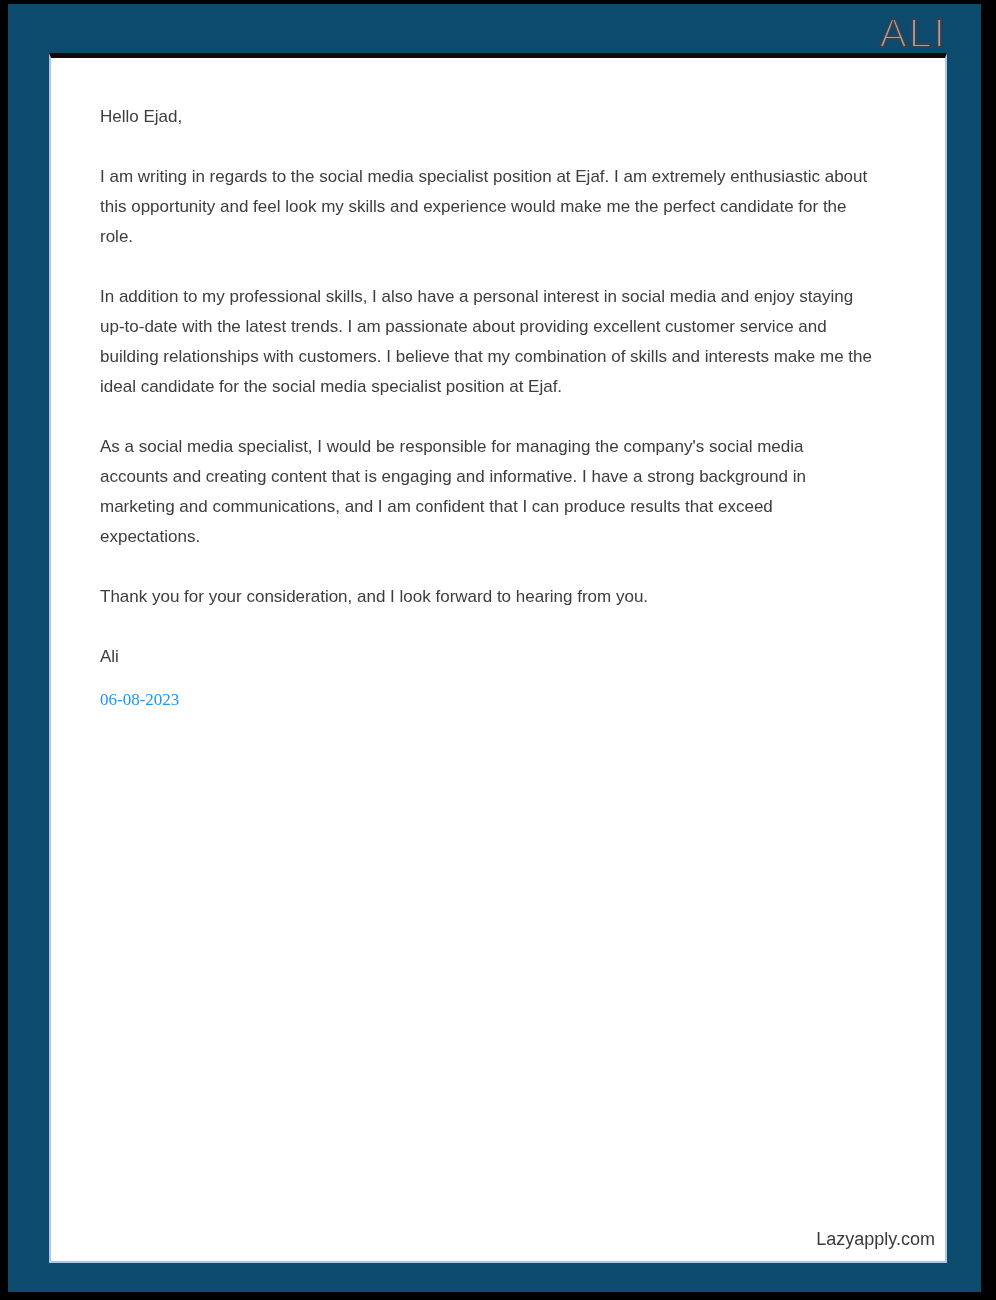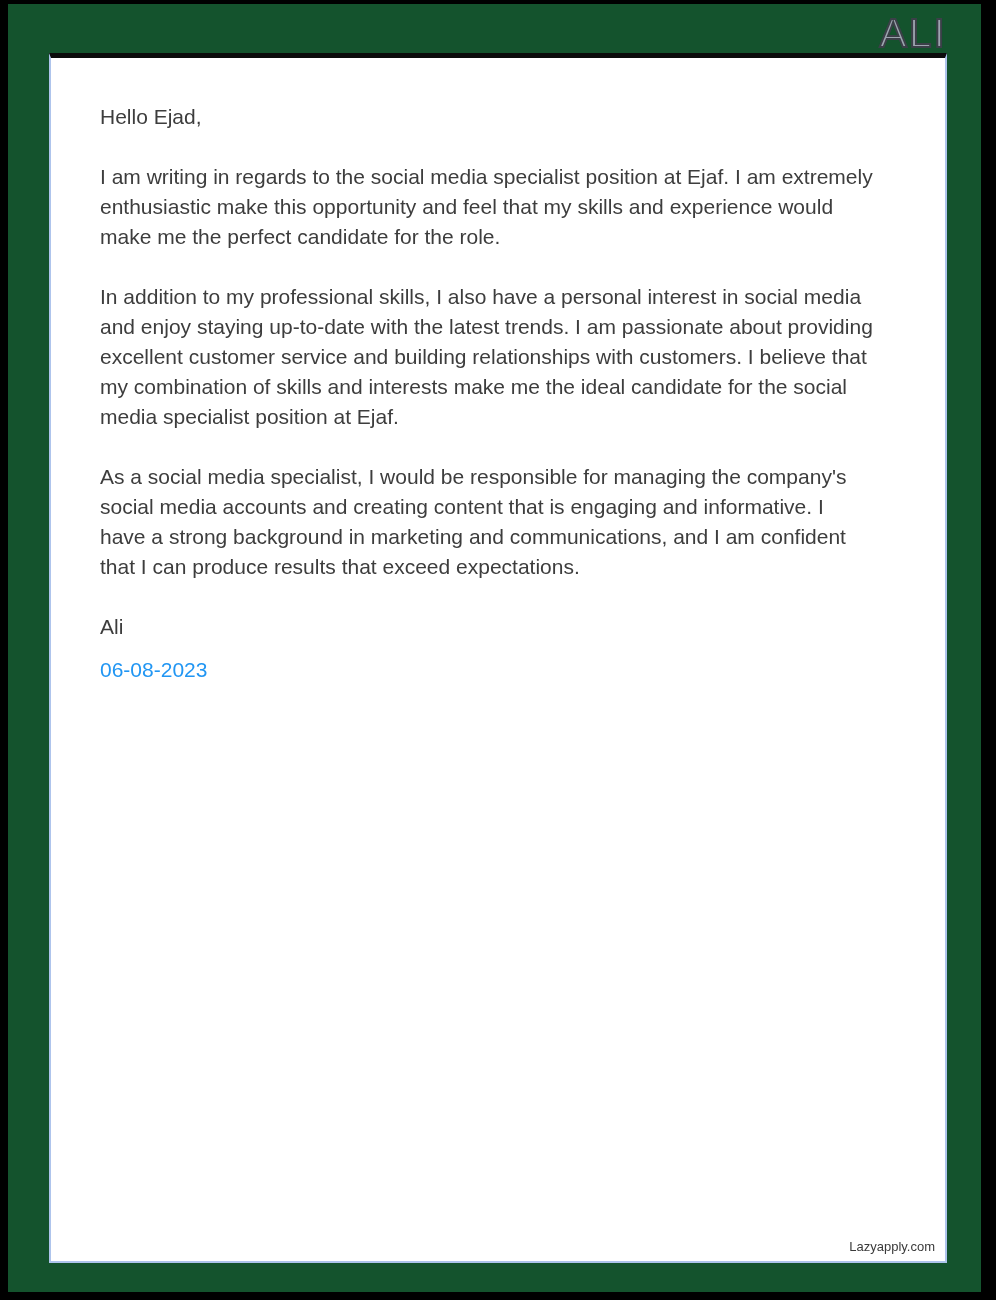--- a/index.html
+++ b/index.html
@@ -5,21 +5,21 @@
   html, body {
     margin: 0;
     padding: 0;
     background: #000;
   }
   .frame {
     position: relative;
     width: 996px;
     height: 1300px;
     box-sizing: border-box;
-    background: #14532d;
+    background: #0c4a6e;
     border-style: solid;
     border-color: #000;
     border-width: 4px 15px 8px 8px;
     font-family: "Liberation Sans", "DejaVu Sans", sans-serif;
     overflow: hidden;
   }
   .brand-logo {
     position: absolute;
     top: 9px;
     right: 34px;
@@ -42,60 +42,62 @@
     border-top: 5px solid #0b0b0b;
     border-left: 2px solid #aec4ec;
     border-right: 2px solid #aec4ec;
     border-bottom: 2px solid #aec4ec;
   }
   .letter-body {
     box-sizing: border-box;
     width: 100%;
     padding: 44px 70px 0 49px;
     color: #3d3d3d;
-    font-size: 21px;
+    font-size: 17px;
     line-height: 30px;
   }
   .letter-body p {
     margin: 0 0 30px 0;
   }
   .letter-body p.signature {
     margin-bottom: 13px;
   }
   .letter-body p.date {
     margin: 0;
     color: #2196f3;
+    font-family: Liberation Serif, serif;
   }
   .watermark {
     position: absolute;
     right: 10px;
-    bottom: 6px;
-    font-size: 13px;
+    bottom: 14px;
+    font-size: 18px;
     line-height: 16px;
     color: #3a3a3a;
   }
 </style>
 </head>
 <body>
 
 <div class="frame">
 
   <div class="brand-logo">ALI</div>
 
   <div class="sheet">
 
     <div class="letter-body">
       <p>Hello Ejad,</p>
 
-      <p>I am writing in regards to the social media specialist position at Ejaf. I am extremely enthusiastic make this opportunity and feel that my skills and experience would make me the perfect candidate for the role.</p>
+      <p>I am writing in regards to the social media specialist position at Ejaf. I am extremely enthusiastic about this opportunity and feel look my skills and experience would make me the perfect candidate for the role.</p>
 
       <p>In addition to my professional skills, I also have a personal interest in social media and enjoy staying up-to-date with the latest trends. I am passionate about providing excellent customer service and building relationships with customers. I believe that my combination of skills and interests make me the ideal candidate for the social media specialist position at Ejaf.</p>
 
       <p>As a social media specialist, I would be responsible for managing the company's social media accounts and creating content that is engaging and informative. I have a strong background in marketing and communications, and I am confident that I can produce results that exceed expectations.</p>
 
+      <p>Thank you for your consideration, and I look forward to hearing from you.</p>
 
 
       <p class="signature">Ali</p>
 
       <p class="date">06-08-2023</p>
     </div>
 
     <div class="watermark">Lazyapply.com</div>
 
   </div>

